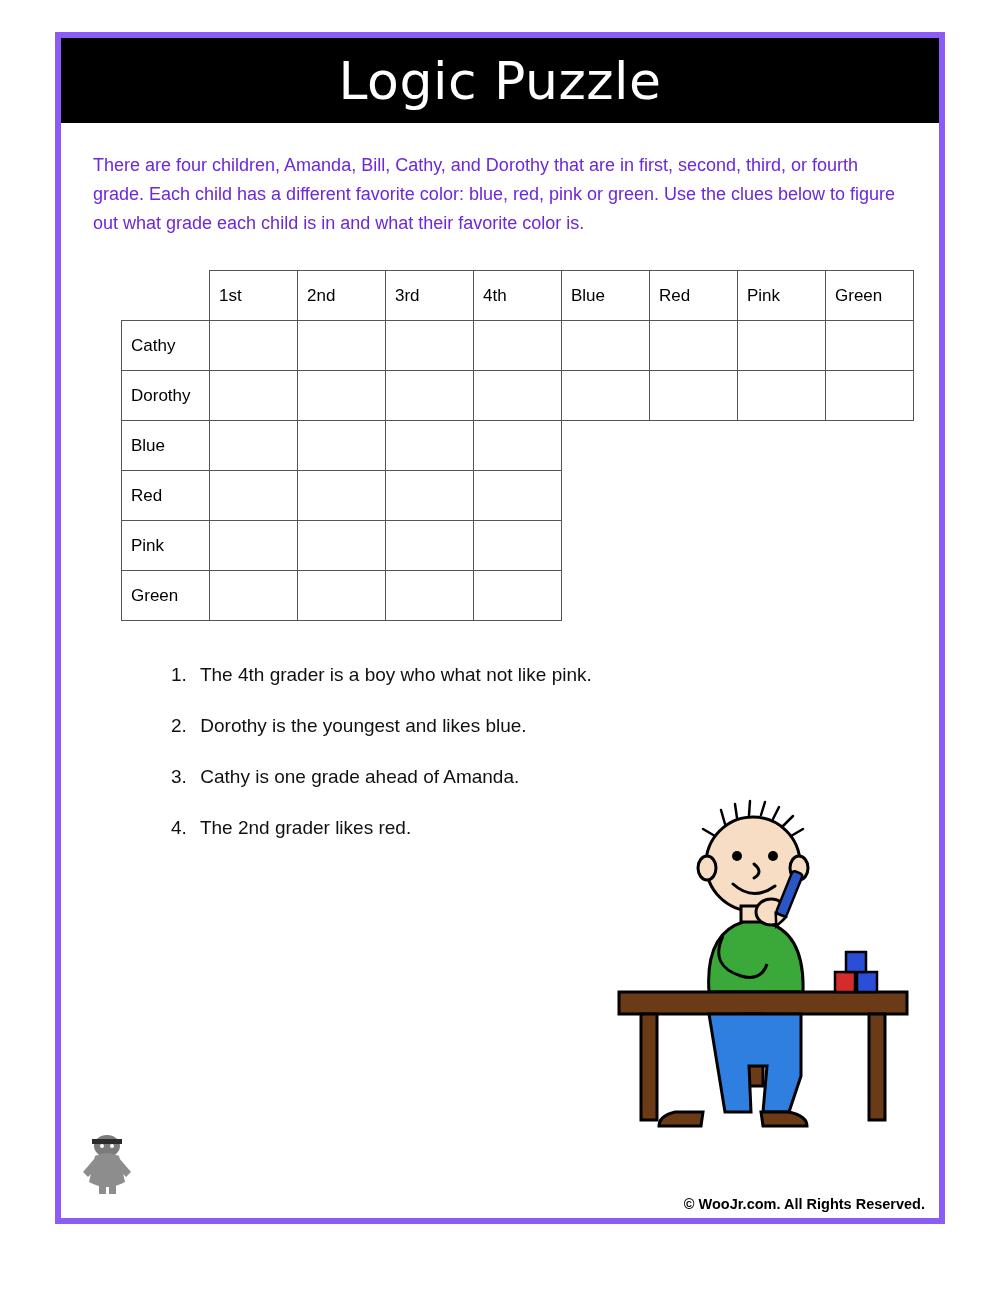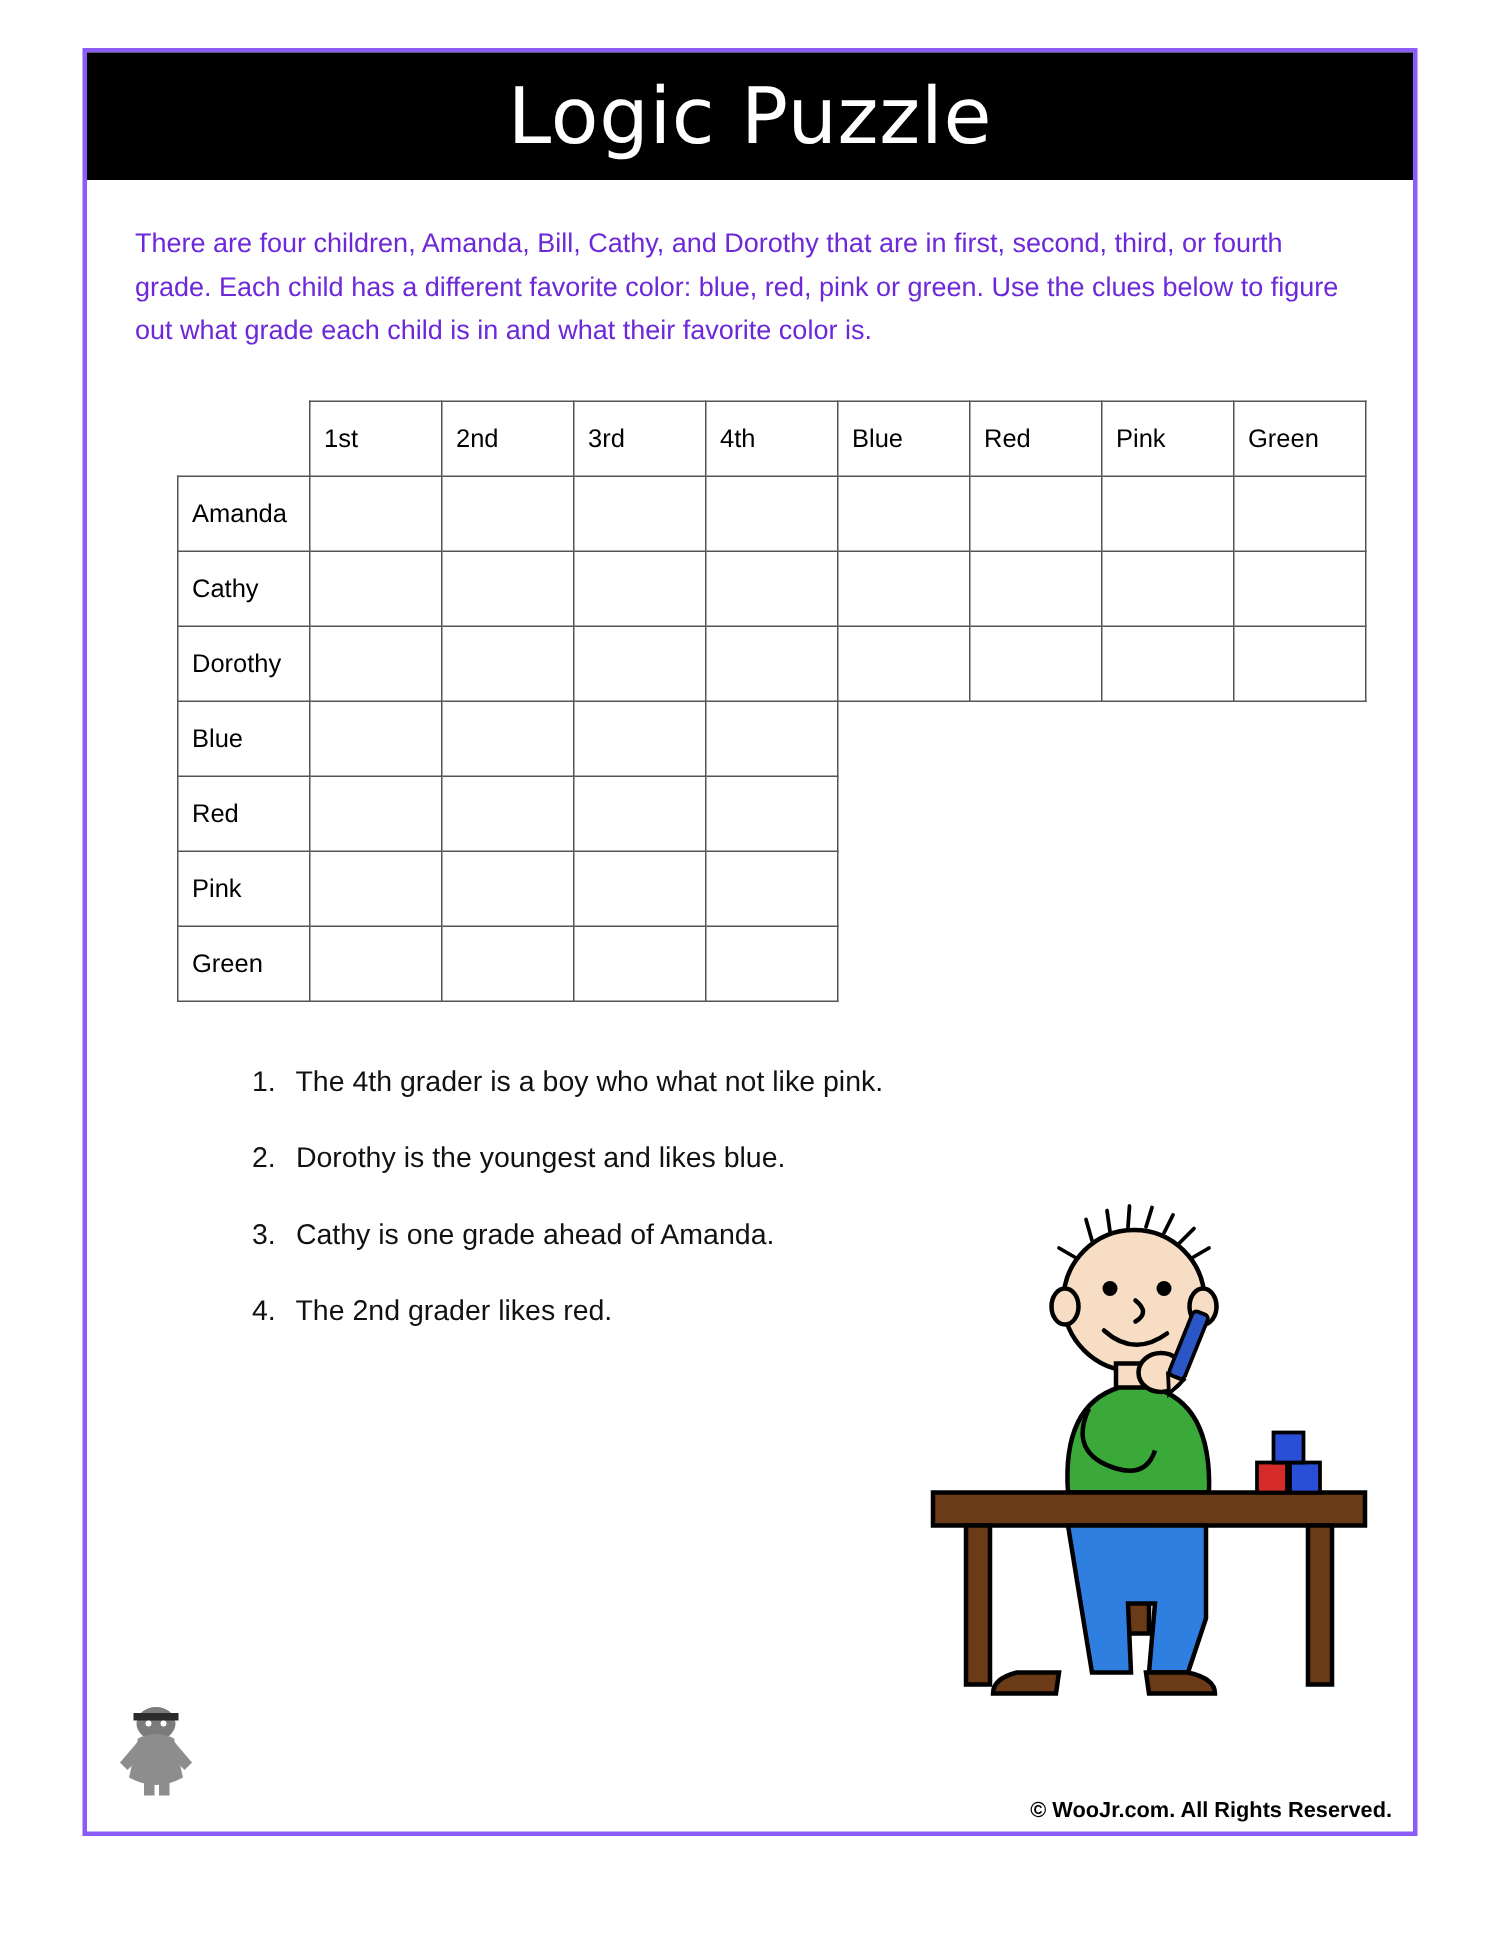--- a/index.html
+++ b/index.html
@@ -15,21 +15,21 @@
     position: relative;
     overflow: hidden;
   }
 
   .page {
     position: absolute;
     left: 55px;
     top: 32px;
     width: 890px;
     height: 1192px;
-    border: 3px solid #8b5cf6;
+    border: 6px solid #8b5cf6;
     background: #ffffff;
     box-sizing: border-box;
   }
 
   .title-bar {
     height: 85px;
     background: #000000;
     display: flex;
     align-items: center;
     justify-content: center;
@@ -147,31 +147,20 @@
           <td class="col-label">1st</td>
           <td class="col-label">2nd</td>
           <td class="col-label">3rd</td>
           <td class="col-label">4th</td>
           <td class="col-label">Blue</td>
           <td class="col-label">Red</td>
           <td class="col-label">Pink</td>
           <td class="col-label">Green</td>
         </tr>
 
-        <tr>
-          <td class="row-head">Amanda</td>
-          <td class="col-cell empty-cell"></td>
-          <td class="col-cell empty-cell"></td>
-          <td class="col-cell empty-cell"></td>
-          <td class="col-cell empty-cell"></td>
-          <td class="col-cell empty-cell"></td>
-          <td class="col-cell empty-cell"></td>
-          <td class="col-cell empty-cell"></td>
-          <td class="col-cell empty-cell"></td>
-        </tr>
 
 
         <tr>
           <td class="row-head">Cathy</td>
           <td class="col-cell empty-cell"></td>
           <td class="col-cell empty-cell"></td>
           <td class="col-cell empty-cell"></td>
           <td class="col-cell empty-cell"></td>
           <td class="col-cell empty-cell"></td>
           <td class="col-cell empty-cell"></td>

